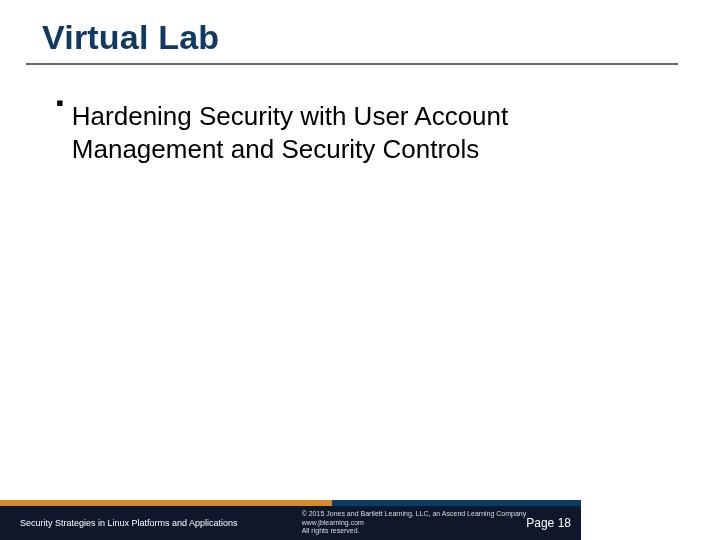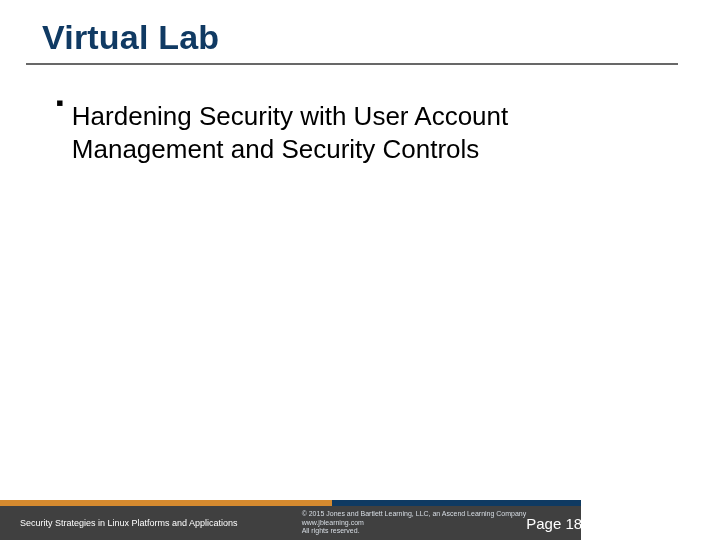--- a/index.html
+++ b/index.html
@@ -9,25 +9,25 @@
   .title { color: #103a63; font-size: 34px; font-weight: 700; letter-spacing: 0.2px; }
   .title-rule { margin-top: 6px; border: none; border-top: 2px solid #686868; width: 652px; margin-left: 26px; }
   .content { padding: 22px 56px 0 56px; }
   .bullet-row { display: flex; align-items: flex-start; }
   .bullet { color: #000; font-size: 22px; line-height: 1; margin-right: 8px; margin-top: 5px; }
   .bullet-text { color: #000; font-size: 26px; line-height: 1.28; font-weight: 400; margin-top: 13px; }
   .footer { position: absolute; left: 0; right: 0; bottom: 0; }
   .accent-bar { height: 6px; width: 100%; display: flex; }
   .accent-orange { background: #d58a2f; flex: 0 0 332px; height: 6px; }
   .accent-dark { background: #0f3a62; flex: 1; height: 6px; }
-  .footer-bar { background: #404040; height: 34px; width: 100%; display: flex; align-items: center; color: #fff; padding: 0 20px; }
+  .footer-bar { background: #0f172a; height: 34px; width: 100%; display: flex; align-items: center; color: #fff; padding: 0 20px; }
   .footer-left { font-size: 9px; font-weight: 400; flex: 0 0 auto; white-space: nowrap; }
   .footer-center { flex: 1; display: flex; flex-direction: column; align-items: flex-start; justify-content: center; padding-left: 64px; line-height: 1.2; }
   .footer-center span { font-size: 7px; color: #d7dde4; white-space: nowrap; }
-  .footer-right { font-size: 15px; font-weight: 400; white-space: nowrap; text-align: center; }
+  .footer-right { font-size: 12px; font-weight: 400; white-space: nowrap; text-align: center; }
 </style>
 </head>
 <body>
 
 <div class="slide">
 
   <div class="title-wrap">
     <h1 class="title">Virtual Lab</h1>
   </div>
   <hr class="title-rule">

